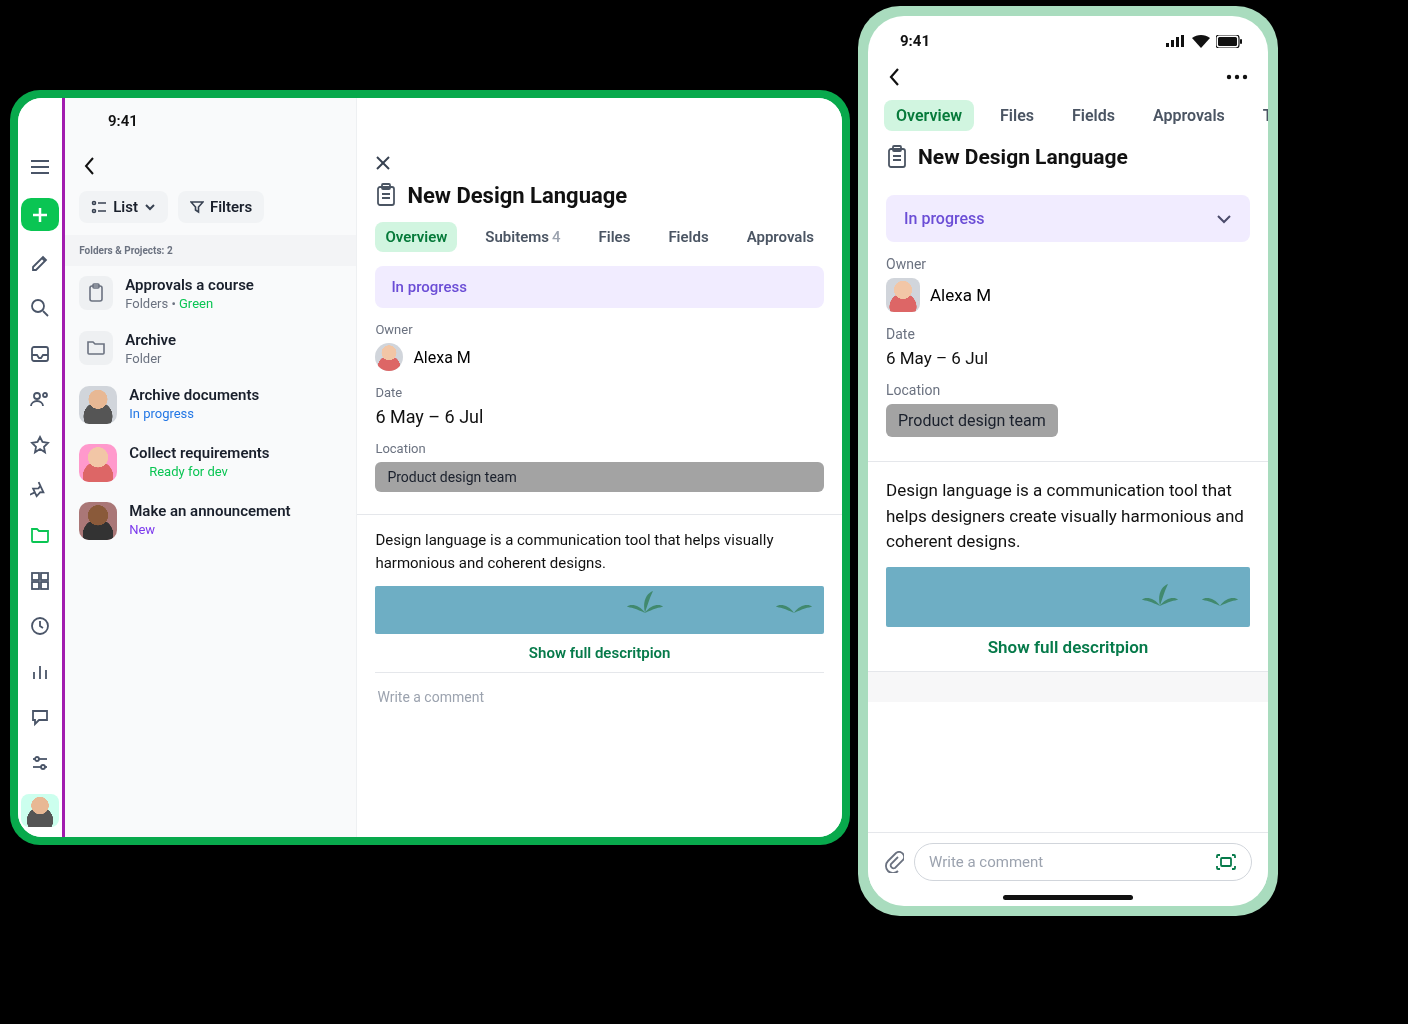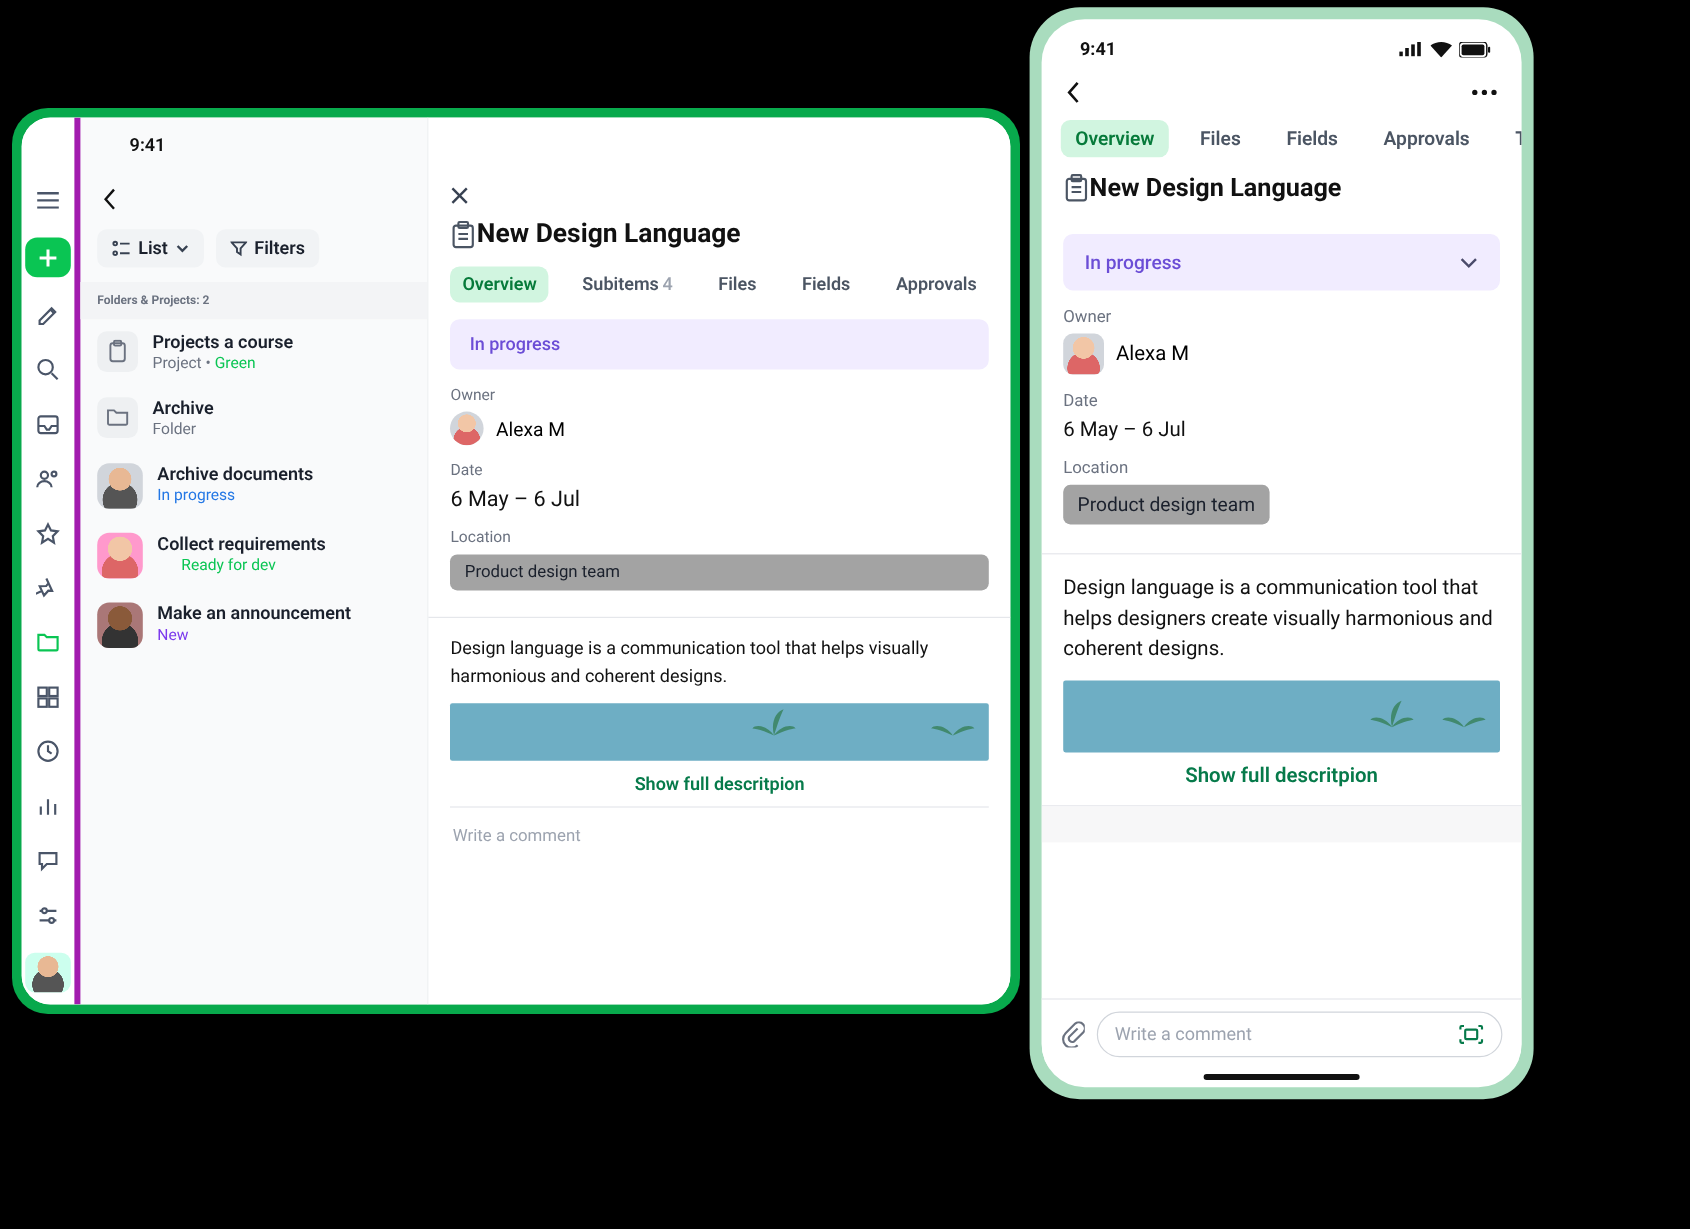--- a/index.html
+++ b/index.html
@@ -57,21 +57,21 @@
     margin-bottom:10px;
     position: relative;
     overflow:hidden;
   }
 
   .list-pane {
     width: 385px;
     display: flex; flex-direction: column;
     padding-top: 55px;
     background: #f9fafb;
-    border-left:5px solid #a21caf;
+    border-left:3px solid #a21caf;
   }
   .list-topbar {
     display:flex; align-items:center; gap:10px;
     padding: 0 14px 12px 14px;
   }
   .back-chevron { font-size:20px; color:#1a202c; padding:2px 4px; }
   .pill {
     background:#f1f3f5; border-radius:8px; padding:7px 12px;
     display:flex; align-items:center; gap:6px;
     font-size:15px; font-weight:600; color:#1a202c;
@@ -104,21 +104,21 @@
     display:flex; align-items:center; justify-content:center;
   }
 
   .detail-pane {
     flex:1; background:#fff; padding: 55px 18px 0 18px;
     display:flex; flex-direction:column;
     border-left:1px solid #eef0f2;
     position:relative;
   }
   .close-x { font-size:18px; color:#374151; padding:2px 0 12px 0; }
-  .dp-title { display:flex; align-items:flex-end; margin-bottom:14px; }
+  .dp-title { display:flex; align-items:flex-start; gap:10px; margin-bottom:14px; }
   .dp-title svg { color:#4b5563; }
   .dp-title h2 { font-size:22px; font-weight:700; color:#111; }
 
   .tabs { display:flex; gap:18px; margin-bottom:14px; font-size:15px; font-weight:600;}
   .tabs .tab { color:#4b5563; padding:6px 10px; border-radius:8px; }
   .tabs .tab.active { background:#d1f5e0; color:#067a3a; }
   .tabs .tab .cnt { color:#9ca3af; font-weight:500; margin-left:3px;}
 
   .status-pill {
     background:#f1ecff; color:#6b4dd6;
@@ -358,22 +358,22 @@
 
       <div class="section-hdr">Folders &amp; Projects: 2</div>
       <div class="list-item">
         <div class="li-icon">
           <svg width="18" height="20" viewBox="0 0 18 20" fill="none" stroke="#6b7280" stroke-width="1.6">
               <rect x="3" y="3" width="12" height="15" rx="2"></rect>
               <rect x="6" y="1" width="6" height="4" rx="1"></rect>
             </svg>
         </div>
         <div>
-          <div class="li-title">Projects a course</div>
-          <div class="li-sub"><span>Project • </span><span class="green">Green</span></div>
+          <div class="li-title">Approvals a course</div>
+          <div class="li-sub"><span>Folders • </span><span class="green">Green</span></div>
         </div>
       </div>
       <div class="list-item">
         <div class="li-icon">
           <svg width="20" height="16" viewBox="0 0 20 16" fill="none" stroke="#6b7280" stroke-width="1.6">
               <path d="M2 2h5l2 2h9v9a1 1 0 01-1 1H3a1 1 0 01-1-1V2z"></path>
             </svg>
         </div>
         <div>
           <div class="li-title">Archive</div>

